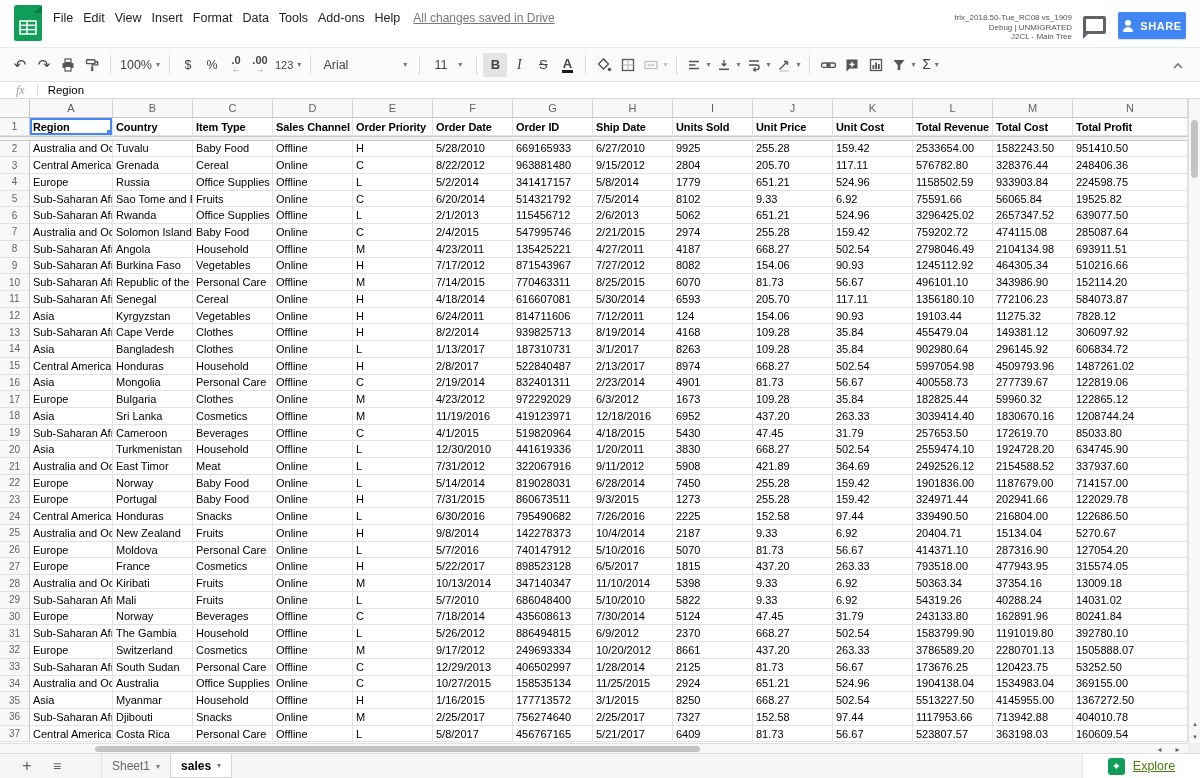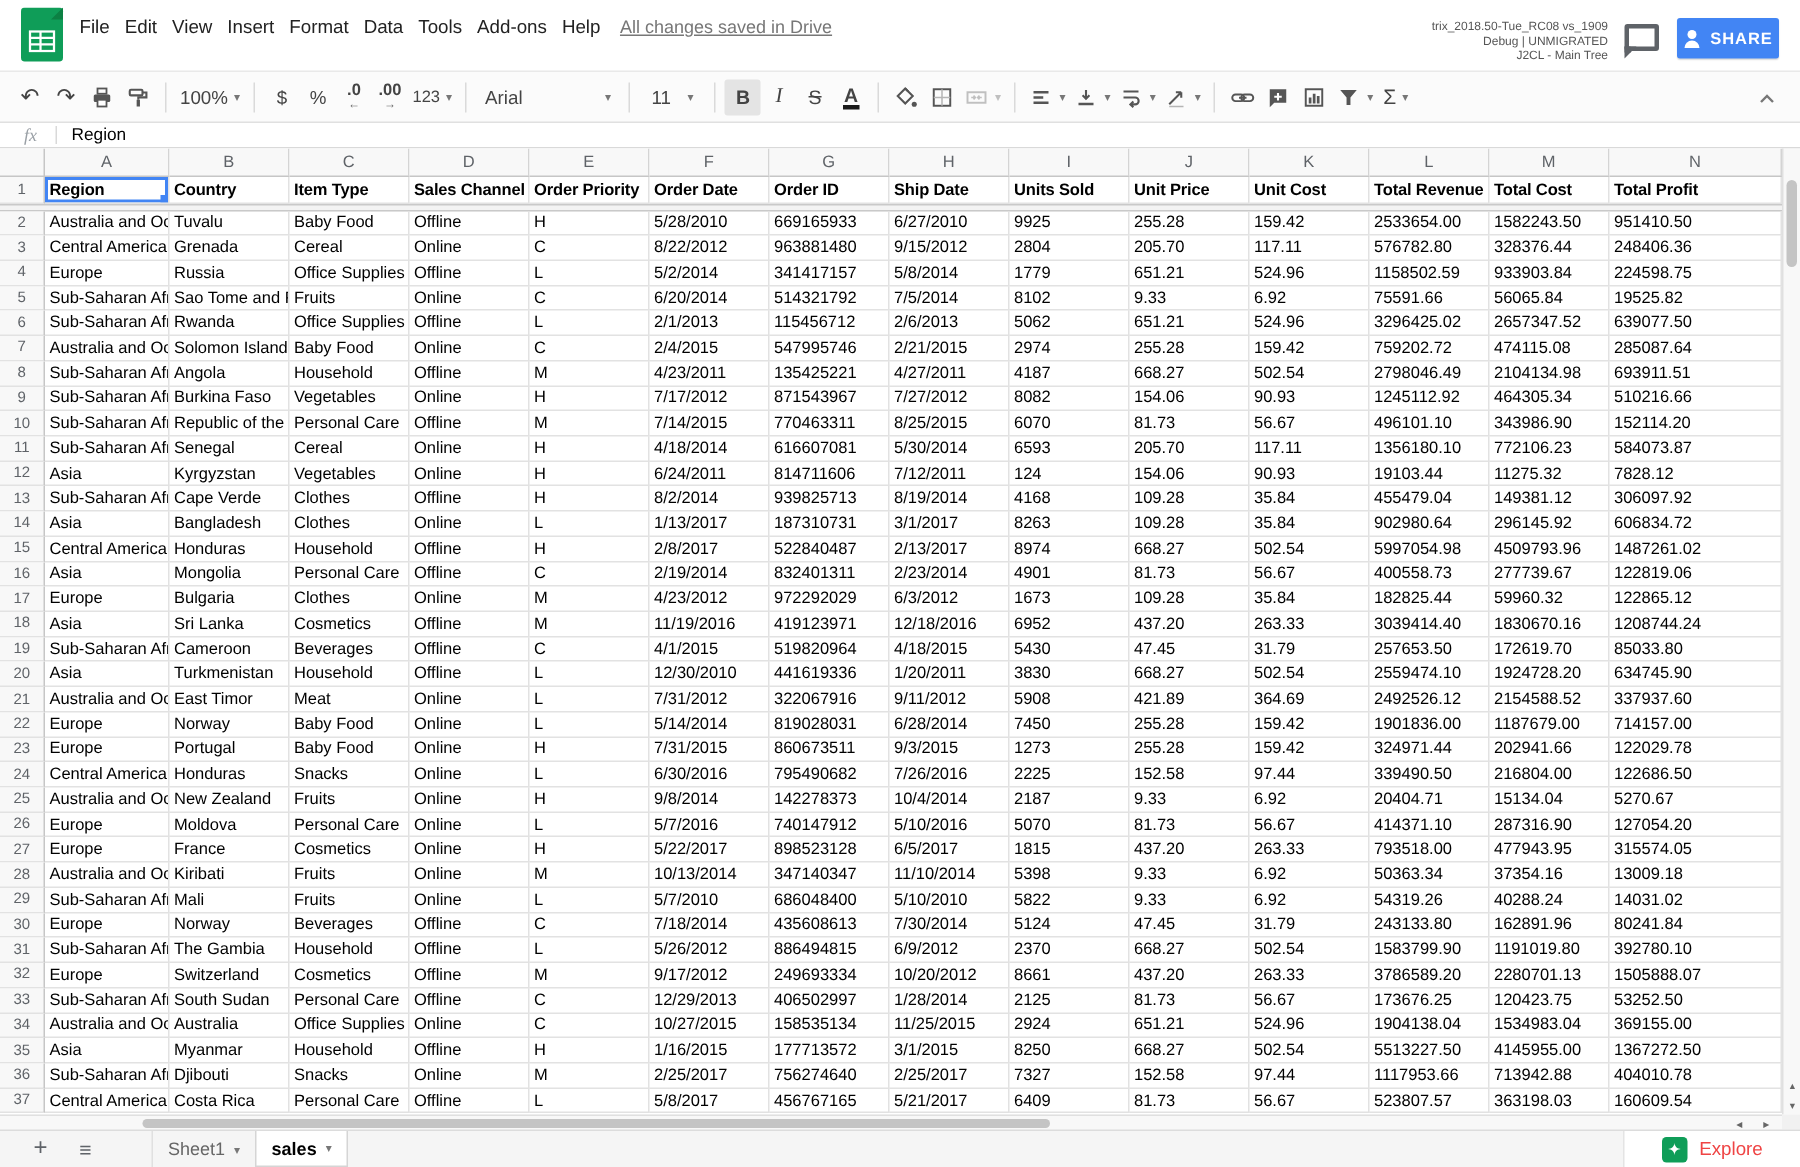--- a/index.html
+++ b/index.html
@@ -79,21 +79,21 @@
   
   #bottombar { position:absolute; left:0; top:753px; width:1200px; height:25px; background:#f5f5f5; border-top:1px solid #dcdcdc; display:flex; align-items:stretch; }
   #add-sheet { width:30px; margin-left:12px; font-size:16px; color:#5f6368; display:flex; align-items:center; justify-content:center; cursor:pointer; }
   #all-sheets { width:30px; font-size:14px; color:#5f6368; display:flex; align-items:center; justify-content:center; cursor:pointer; }
   #tabs { display:flex; margin-left:29px; }
   .sheet-tab { display:flex; align-items:center; padding:0 10px; font-size:12px; color:#666; cursor:pointer; border-left:1px solid #e0e0e0; }
   .sheet-tab .caret { margin-left:6px; }
   .sheet-tab.active { background:#fff; border:1px solid #d5d5d5; border-top:none; color:#000; font-weight:bold; }
   #explore-btn { position:absolute; right:0; top:0; width:118px; height:24px; background:#fff; border-left:1px solid #e4e4e4; display:flex; align-items:center; justify-content:center; cursor:pointer; }
   #explore-icon { width:17px; height:17px; background:#0f9d58; border-radius:3px; color:#fff; font-size:11px; display:flex; align-items:center; justify-content:center; margin-right:8px; }
-  #explore-label { font-size:12.5px; color:#ef4444; }
+  #explore-label { font-size:12.5px; color:#4d7c0f;text-decoration:underline; }
 </style>
 </head>
 <body>
 
 <div id="stage">
 
   <div id="titlebar">
     <div id="logo">
       <svg class="ic" width="29" height="37" viewBox="0 0 29 37">
         <rect x="0" y="0" width="28" height="36" rx="2.5" fill="#0f9d58"></rect>

